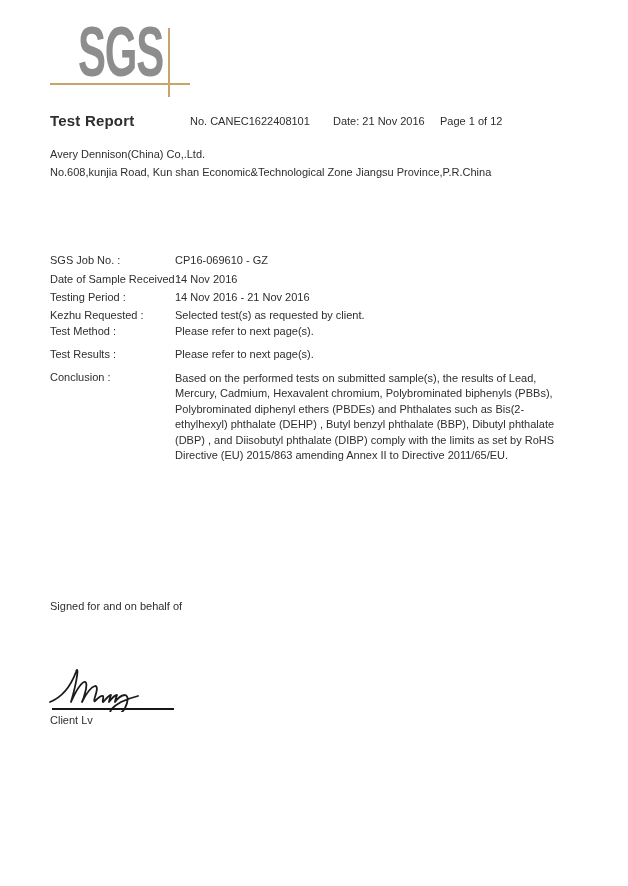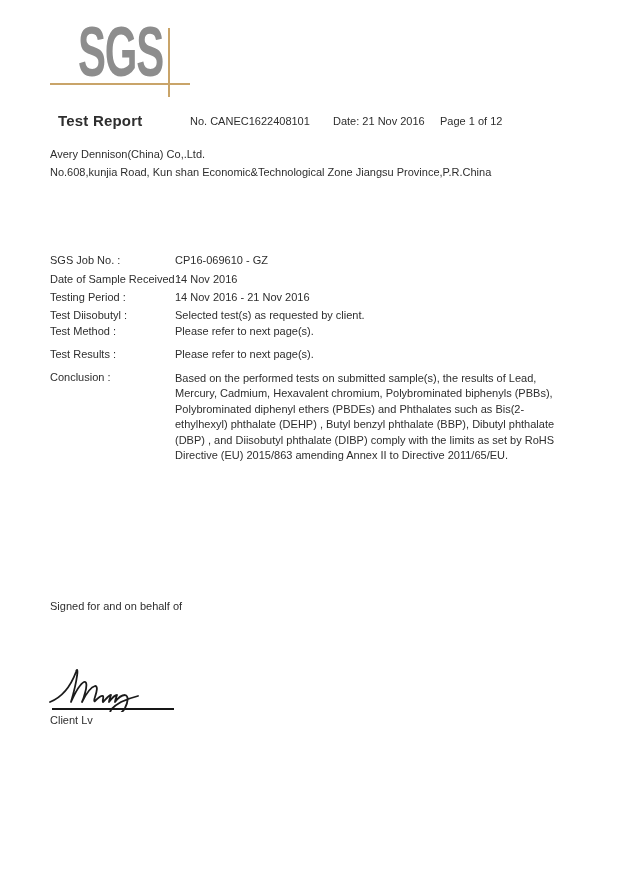--- a/index.html
+++ b/index.html
@@ -9,21 +9,21 @@
   }
   .abs{position:absolute;}
   
   .logo-text{
     left:78px;top:22px;font-size:70px;font-weight:bold;color:var(--logo_gray,#8d8d8d);
     letter-spacing:-2px;transform:scaleX(0.60);transform-origin:left top;line-height:60px;
   }
   .logo-hline{left:50px;top:83px;width:140px;height:2px;background:var(--accent_tan,#c9a469);}
   .logo-vline{left:168px;top:28px;width:2px;height:69px;background:var(--accent_tan,#c9a469);}
   
-  .title{left:50px;top:112px;font-size:15px;font-weight:bold;letter-spacing:.2px;margin-left:8px;}
+  .title{left:50px;top:112px;font-size:15px;font-weight:bold;letter-spacing:.2px;}
   .meta{top:115px;font-size:11px;white-space:nowrap;}
   .m-no{left:190px;} .m-date{left:333px;} .m-page{left:440px;}
   
   .client-name{left:50px;top:148px;font-size:11px;white-space:nowrap;}
   .client-addr{left:50px;top:166px;font-size:11px;white-space:nowrap;}
   .intro{left:50px;top:231px;font-size:11px;white-space:nowrap;}
   
   .frow{left:50px;font-size:11px;}
   .frow .lbl{position:absolute;left:0;top:0;white-space:nowrap;}
   .frow .val{position:absolute;left:125px;top:0;white-space:nowrap;}
@@ -75,21 +75,21 @@
   </div>
   <div class="abs frow" style="top:273px;">
     <span class="lbl">Date of Sample Received :</span>
     <span class="val">14 Nov 2016</span>
   </div>
   <div class="abs frow" style="top:291px;">
     <span class="lbl">Testing Period :</span>
     <span class="val">14 Nov 2016 - 21 Nov 2016</span>
   </div>
   <div class="abs frow" style="top:309px;">
-    <span class="lbl">Test Diisobutyl :</span>
+    <span class="lbl">Kezhu Requested :</span>
     <span class="val">Selected test(s) as requested by client.</span>
   </div>
   <div class="abs frow" style="top:325px;">
     <span class="lbl">Test Method :</span>
     <span class="val">Please refer to next page(s).</span>
   </div>
   <div class="abs frow" style="top:348px;">
     <span class="lbl">Test Results :</span>
     <span class="val">Please refer to next page(s).</span>
   </div>

